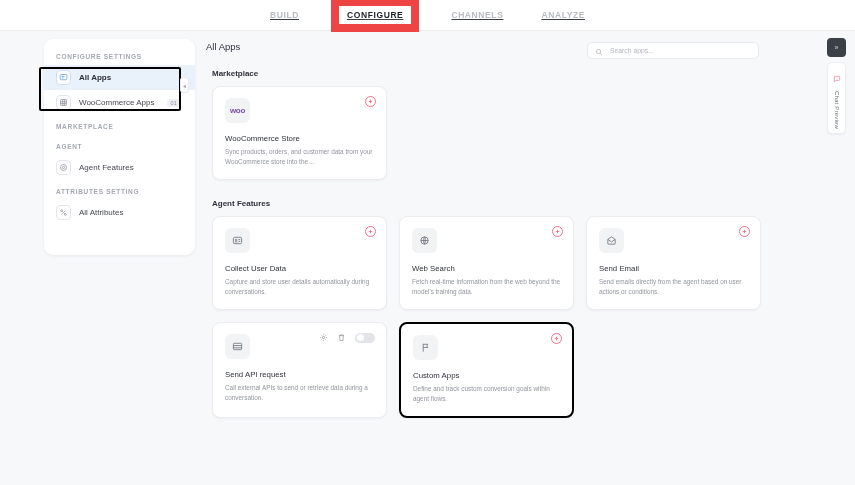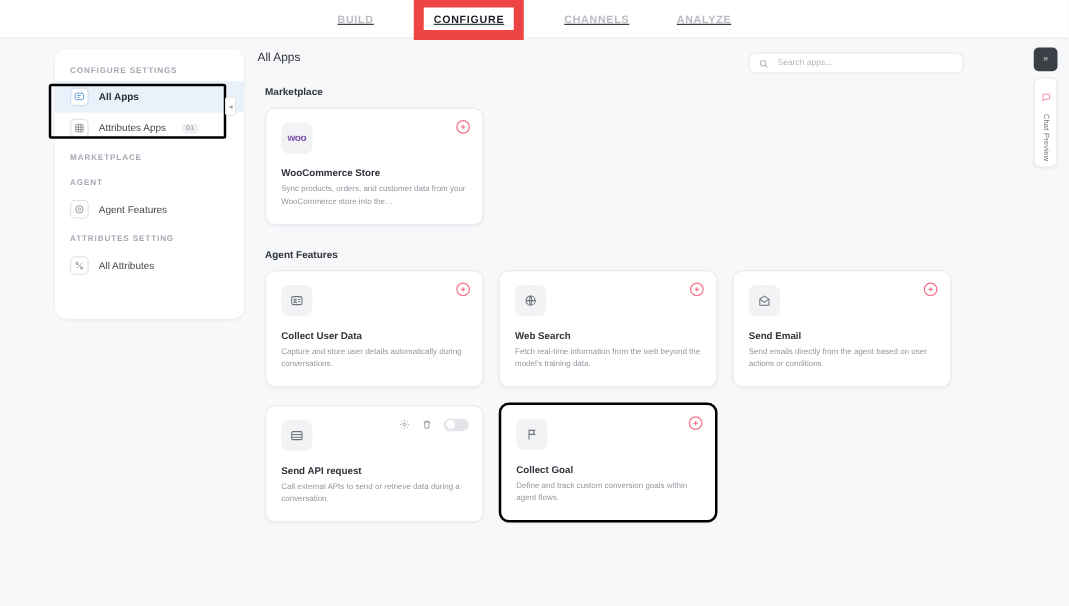--- a/index.html
+++ b/index.html
@@ -77,50 +77,50 @@
   .annot-sidebar{
     position:absolute; left:39px; top:28px; width:142px; height:44px;
     border:2.5px solid #000; border-radius:2px; pointer-events:none; z-index:5;
   }
 
   
   .main{ flex:1; padding:2px 0 0 11px; position:relative; }
   .main-head{ display:flex; align-items:center; justify-content:space-between; padding-right:108px;}
   .page-title{ font-size:9.5px; color:#2f333b; font-weight:500; }
   .search-wrap{
-    position:absolute; right:84px; top:3px;
+    position:absolute; right:96px; top:3px;
     width:172px; height:17px; background:#fff;
     border:1px solid #e7e9ed; border-radius:5px;
     display:flex; align-items:center; gap:5px; padding:0 7px;
   }
   .search-input{
     border:none; outline:none; font-size:6.8px; color:#8b9099;
     font-family:"Liberation Sans", sans-serif; background:transparent; width:100%;
   }
   .search-input::placeholder{ color:#b3b7bf; }
 
   .sec-title{ font-size:8px; font-weight:700; color:#2f333b; margin:17px 0 8px 6px; }
   .sec-title.af{ margin-top:19px; }
 
-  .cards{ display:flex; gap:12px; padding-left:6px;align-items:flex-end; }
+  .cards{ display:flex; gap:12px; padding-left:6px; }
 
   .card{
     position:relative; width:175px; min-height:76px;
     background:#fff; border:1px solid #ececf0; border-radius:8px;
     padding:11px 12px 12px 12px;
     box-shadow:0 1px 2px rgba(20,25,40,.04);
     cursor:pointer;
   }
   .card.tall{ min-height:78px; }
   .card.selected{ border:2.5px solid #000; }
   .icon-tile{
     width:25px;height:25px;border-radius:6px;background:#f2f3f5;
     display:flex;align-items:center;justify-content:center;
   }
-  .card-title{ font-size:7.8px; font-weight:700; color:#2f333b; margin-top:11px; }
+  .card-title{ font-size:7.8px; font-weight:400; color:#2f333b; margin-top:11px; }
   .card-desc{ font-size:6.4px; line-height:1.55; color:#92969f; margin-top:4px; }
 
   .corner-btn{
     position:absolute; top:9px; right:10px;
     width:11px; height:11px; border-radius:50%;
     border:1px solid #f2748a; color:#f2748a;
     display:flex;align-items:center;justify-content:center;
     font-size:8px; line-height:1; cursor:pointer;
     background:#fff;
   }
@@ -185,21 +185,21 @@
         <span class="side-label">All Apps</span>
       </div>
 
       <div class="side-item">
         <span class="ico-box">
           <svg width="9" height="9" viewBox="0 0 24 24" fill="none" stroke="#8d929c" stroke-width="2">
             <rect x="4" y="4" width="16" height="16" rx="2"></rect>
               <path d="M4 10h16M4 15h16M10 4v16M15 4v16"></path>
           </svg>
         </span>
-        <span class="side-label">Attributes Apps</span>
+        <span class="side-label">WooCommerce Apps</span>
         <span class="badge">01</span>
       </div>
 
       <div class="sec-label">MARKETPLACE</div>
 
 
       <div class="sec-label">AGENT</div>
 
       <div class="side-item">
         <span class="ico-box">
@@ -343,21 +343,21 @@
           <span class="toggle"></span>
         </div>
       </div>
 
       <div class="card tall selected">
         <div class="icon-tile">
           <svg width="11" height="11" viewBox="0 0 24 24" fill="none" stroke="#6d727b" stroke-width="1.8">
             <path d="M7 21V4M7 5h10l-2.2 3.4L17 12H7"></path>
           </svg>
         </div>
-        <div class="card-title">Collect Goal</div>
+        <div class="card-title">Custom Apps</div>
         <div class="card-desc">Define and track custom conversion goals within agent flows.</div>
         <div class="corner-btn">
           <svg width="7" height="7" viewBox="0 0 24 24" fill="none" stroke="#f2748a" stroke-width="3">
               <path d="M12 6v12M6 12h12"></path>
             </svg>
         </div>
       </div>
 
     </div>
 

